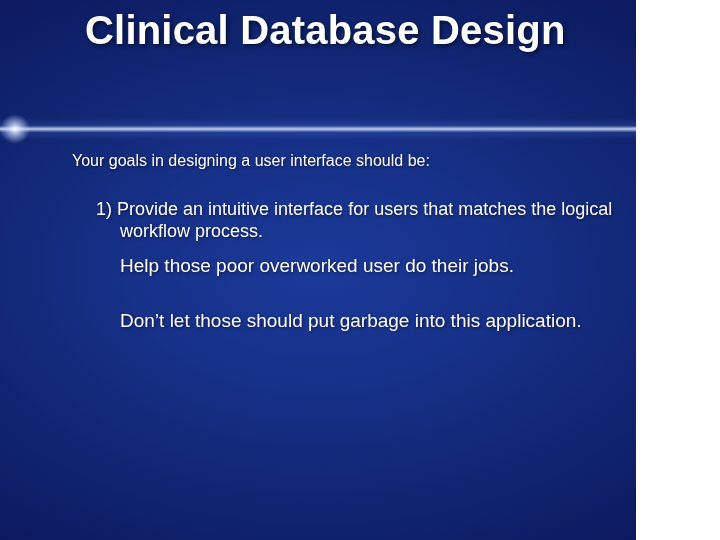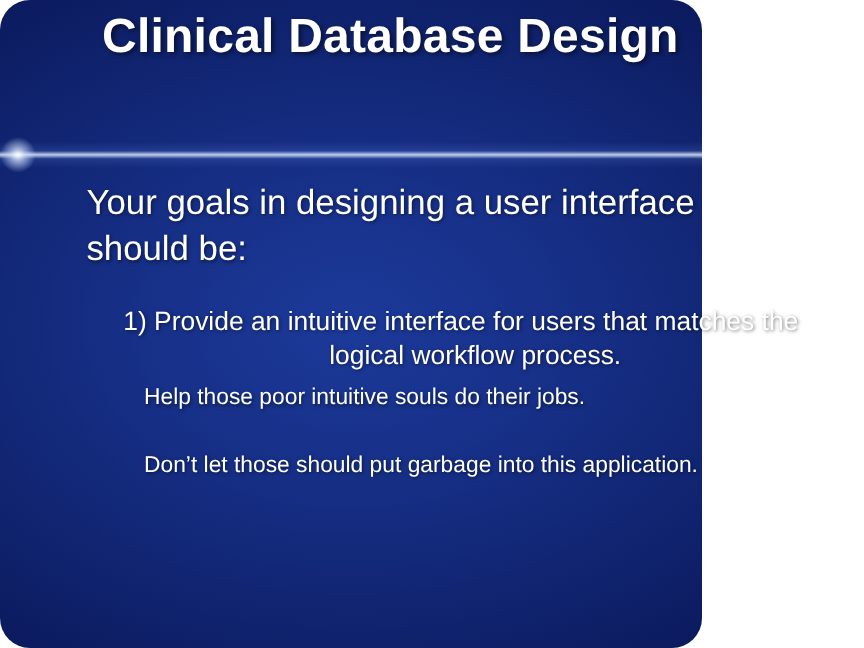--- a/index.html
+++ b/index.html
@@ -5,32 +5,31 @@
   html, body {
     margin: 0;
     padding: 0;
     width: 720px;
     height: 540px;
     overflow: hidden;
     font-family: Tahoma, Verdana, Arial, sans-serif;
   }
   .slide {
     position: relative;
-    width: 585px;
+    width: 636px;
     height: 540px;
     background:
       radial-gradient(ellipse 120% 90% at 50% 50%,
         #1c3a9a 0%,
         #173088 25%,
         #102470 50%,
         #0a1758 75%,
         #050d3a 100%);
     color: #ffffff;
     box-sizing: border-box;
-    border-radius: 25px;
   }
   .flare {
     position: absolute;
     left: 0;
     top: 118px;
     width: 100%;
     height: 22px;
     pointer-events: none;
     background:
       linear-gradient(to bottom,
@@ -67,33 +66,32 @@
     font-family: Tahoma, Arial, sans-serif;
     font-stretch: condensed;
   }
   .body {
     position: absolute;
     left: 72px;
     top: 150px;
     width: 600px;
   }
   .intro {
-    font-size: 29px;
+    font-size: 16px;
     line-height: 1.35;
     margin-bottom: 26px;
     text-shadow: 1px 1px 3px rgba(0,0,0,0.5);
   }
   .point {
-    font-size: 22px;
+    font-size: 18px;
     line-height: 1.25;
     margin-bottom: 10px;
     padding-left: 48px;
     text-indent: -24px;
     text-shadow: 1px 1px 3px rgba(0,0,0,0.5);
-    text-align: center;
   }
   .aside {
     font-size: 19px;
     line-height: 1.35;
     padding-left: 48px;
     margin-bottom: 30px;
     text-shadow: 1px 1px 3px rgba(0,0,0,0.5);
   }
 </style>
 </head>
@@ -103,17 +101,17 @@
   <div class="title">
     <span>Clinical Database Design</span><br>
   </div>
 
   <div class="flare"></div>
 
   <div class="body">
     <div class="intro">Your goals in designing a user interface should be:</div>
 
     <div class="point">1) Provide an intuitive interface for users that matches the logical workflow process.</div>
-    <div class="aside">Help those poor intuitive souls do their jobs.</div>
+    <div class="aside">Help those poor overworked user do their jobs.</div>
 
     <div class="aside">Don’t let those should put garbage into this application.</div>
   </div>
 </div>
 
 </body></html>

